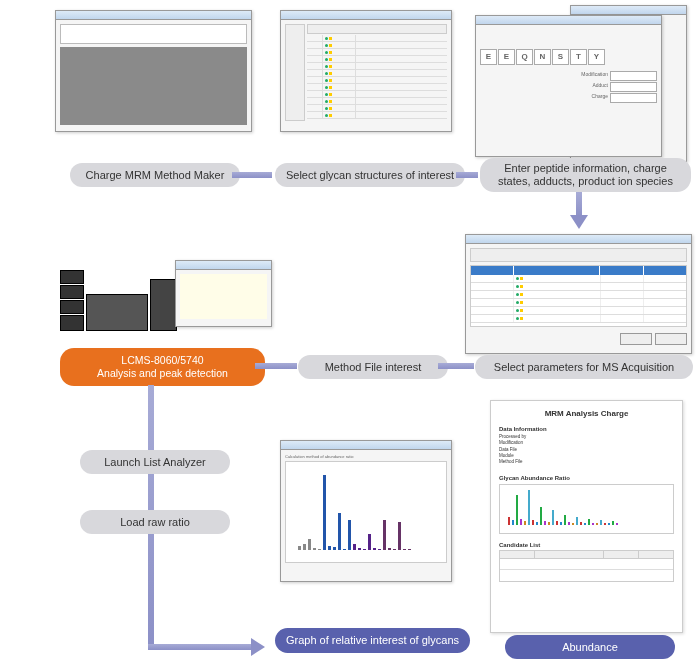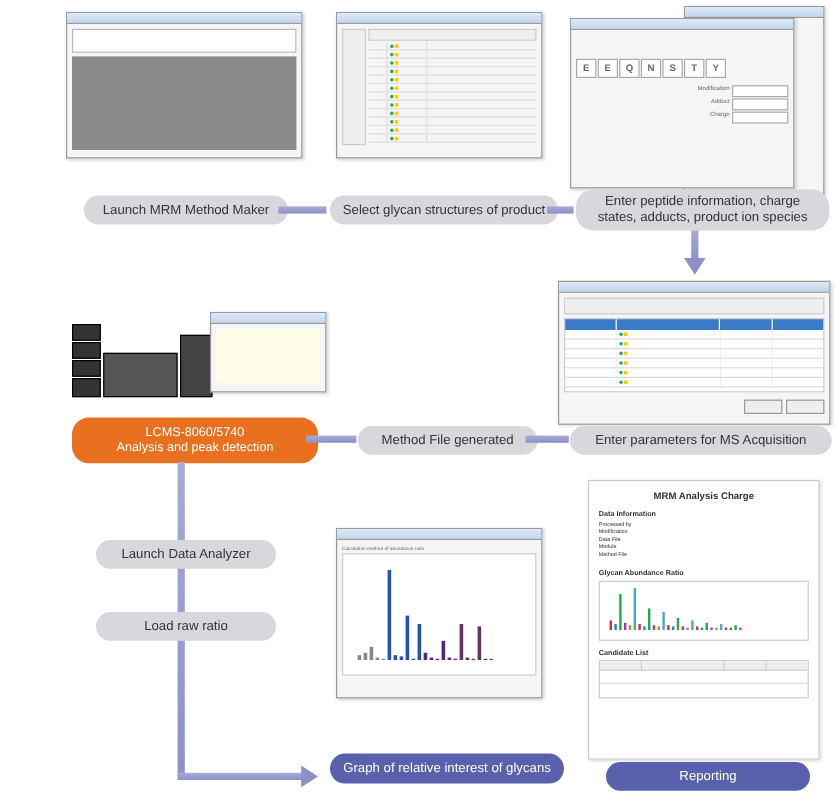--- a/index.html
+++ b/index.html
@@ -237,22 +237,22 @@
           <div style="width:45px;height:8px;border:1px solid #aaa;background:#fff"></div>
         </div>
       <div style="height:9px;display:flex;justify-content:flex-end;gap:2px">
           <span style="font-size:5px">Charge</span>
           <div style="width:45px;height:8px;border:1px solid #aaa;background:#fff"></div>
         </div>
     </div>
   </div>
 </div>
 
-<div class="label" style="left:70px;top:163px;width:150px">Launch MRM Method Maker</div>
-<div class="label" style="left:275px;top:163px;width:170px">Select glycan structures of product</div>
+<div class="label" style="left:70px;top:163px;width:150px">Charge MRM Method Maker</div>
+<div class="label" style="left:275px;top:163px;width:170px">Select glycan structures of interest</div>
 <div class="label" style="left:480px;top:158px;width:195px;padding:4px 8px;line-height:1.2">Enter peptide information, charge states, adducts, product ion species</div>
 
 <div class="arrow h" style="left:232px;top:172px;width:40px"></div>
 <div class="arrow h" style="left:456px;top:172px;width:22px"></div>
 
 <div class="arrow v" style="left:576px;top:192px;height:25px"></div>
 <div class="arrow-head ah-down" style="left:570px;top:215px"></div>
 
 <div class="screenshot" style="left:465px;top:234px;width:225px;height:118px">
   <div class="mini-titlebar"></div>
@@ -339,29 +339,29 @@
 </div>
 <div class="screenshot" style="left:175px;top:260px;width:95px;height:65px">
   <div class="mini-titlebar"></div>
   <div class="mini-content">
       <div style="height:45px;background:#fffde8"></div>
     </div>
 </div>
 
 <div class="label orange" style="left:60px;top:348px;width:185px;white-space:pre-line">LCMS-8060/5740
 Analysis and peak detection</div>
-<div class="label" style="left:298px;top:355px;width:130px">Method File generated</div>
-<div class="label" style="left:475px;top:355px;width:198px">Enter parameters for MS Acquisition</div>
+<div class="label" style="left:298px;top:355px;width:130px">Method File interest</div>
+<div class="label" style="left:475px;top:355px;width:198px">Select parameters for MS Acquisition</div>
 
 <div class="arrow h" style="left:255px;top:363px;width:42px"></div>
 <div class="arrow h" style="left:438px;top:363px;width:36px"></div>
 
 <div class="arrow v" style="left:148px;top:385px;height:262px"></div>
 
-<div class="label" style="left:80px;top:450px;width:130px">Launch Data Analyzer</div>
+<div class="label" style="left:80px;top:450px;width:130px">Launch List Analyzer</div>
 <div class="label" style="left:80px;top:510px;width:130px">Load raw ratio</div>
 
 <div class="screenshot" style="left:280px;top:440px;width:170px;height:140px">
   <div class="mini-titlebar"></div>
   <div class="mini-content">
     <div style="font-size:4px;margin-bottom:2px">Calculation method of abundance ratio</div>
     <div style="height:100px;border:1px solid #ccc;background:#fff;position:relative">
       <div class="barchart" style="left:12px;bottom:12px;height:80px">
         <div class="bar" style="height:3.75px;background:#888"></div>
           <div class="bar" style="height:6px;background:#888"></div>
@@ -438,13 +438,13 @@
       </div>
     <div style="height:10px;border-bottom:1px solid #ddd"></div>
     <div style="height:10px"></div>
   </div>
 </div>
 
 <div class="arrow h" style="left:148px;top:644px;width:105px"></div>
 <div class="arrow-head ah-right" style="left:251px;top:638px"></div>
 
 <div class="label blue" style="left:275px;top:628px;width:175px;line-height:1.2">Graph of relative interest of glycans</div>
-<div class="label blue" style="left:505px;top:635px;width:150px">Reporting</div>
+<div class="label blue" style="left:505px;top:635px;width:150px">Abundance</div>
 
 </body></html>

